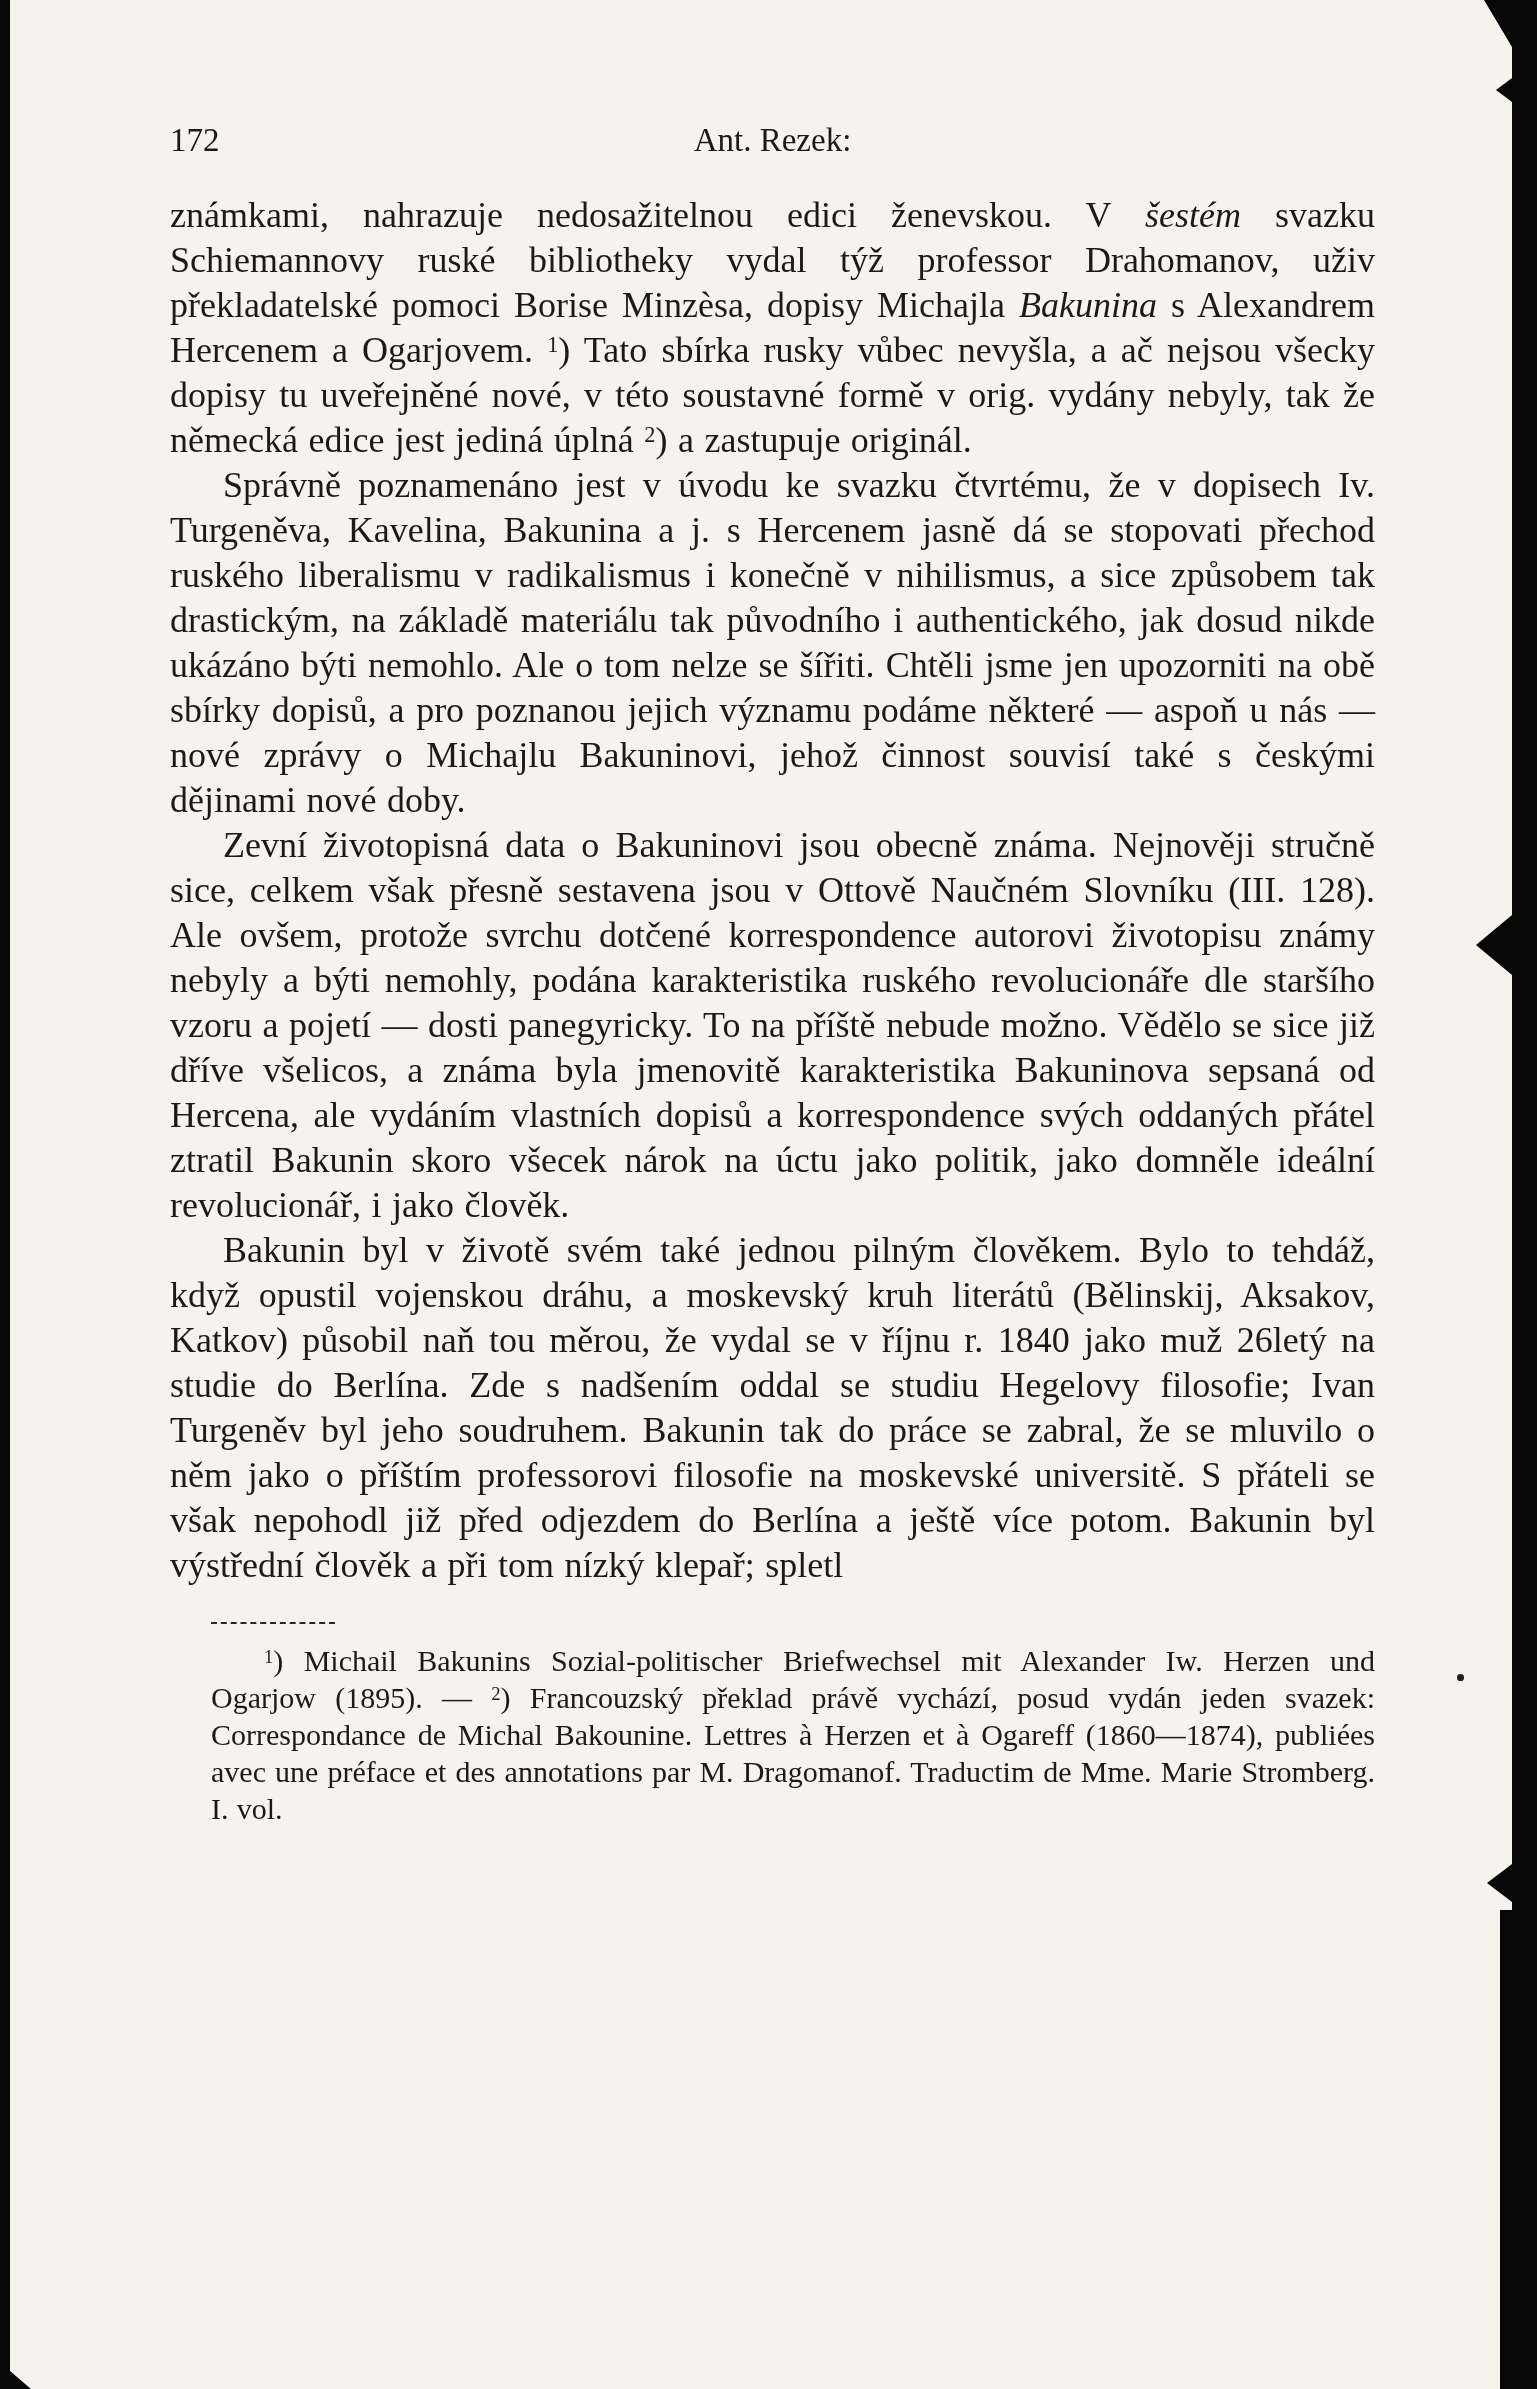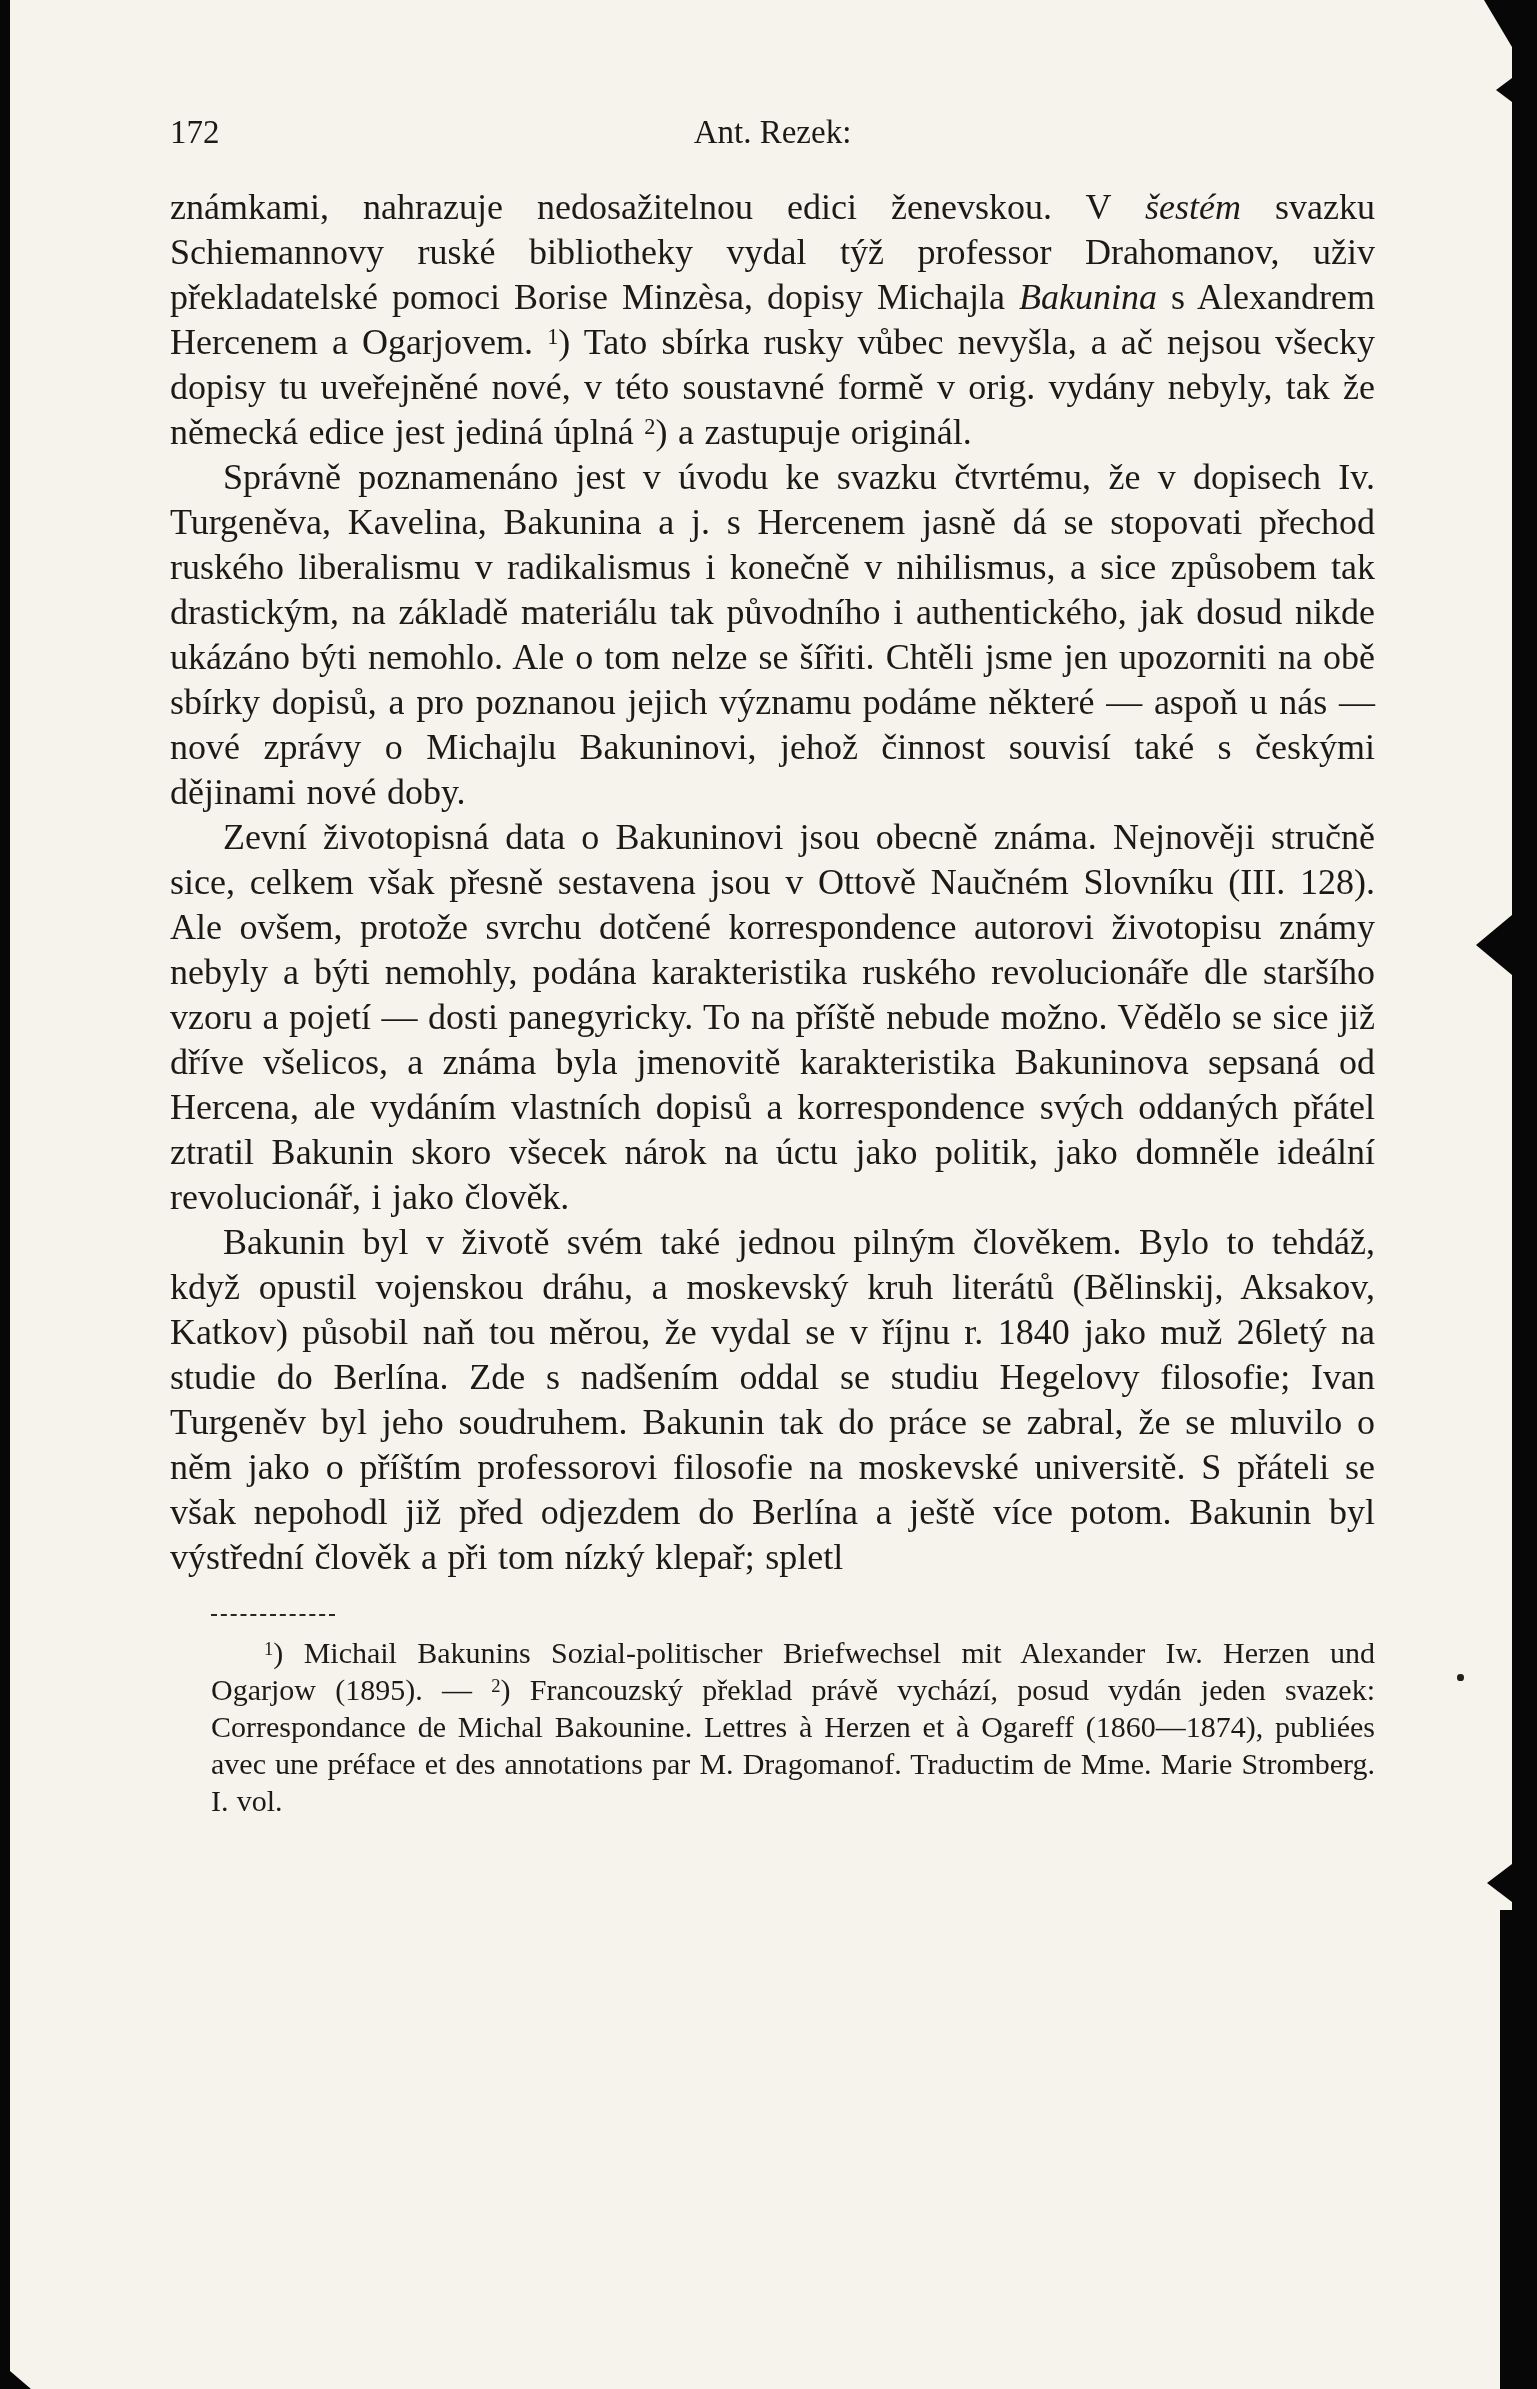--- a/index.html
+++ b/index.html
@@ -10,21 +10,21 @@
     overflow: hidden;
     background: #f5f3ec;
     font-family: "Liberation Serif", "DejaVu Serif", serif;
     color: #1d1a15;
   }
 
   
   .page {
     position: absolute;
     left: 170px;
-    top: 4px;
+    top: 12px;
     width: 1205px;
   }
 
   header.page-header {
     position: relative;
     margin-top: 110px;
     font-size: 33px;
     line-height: 37px;
   }
   .pagenum { position: absolute; left: 0; top: 0; }

